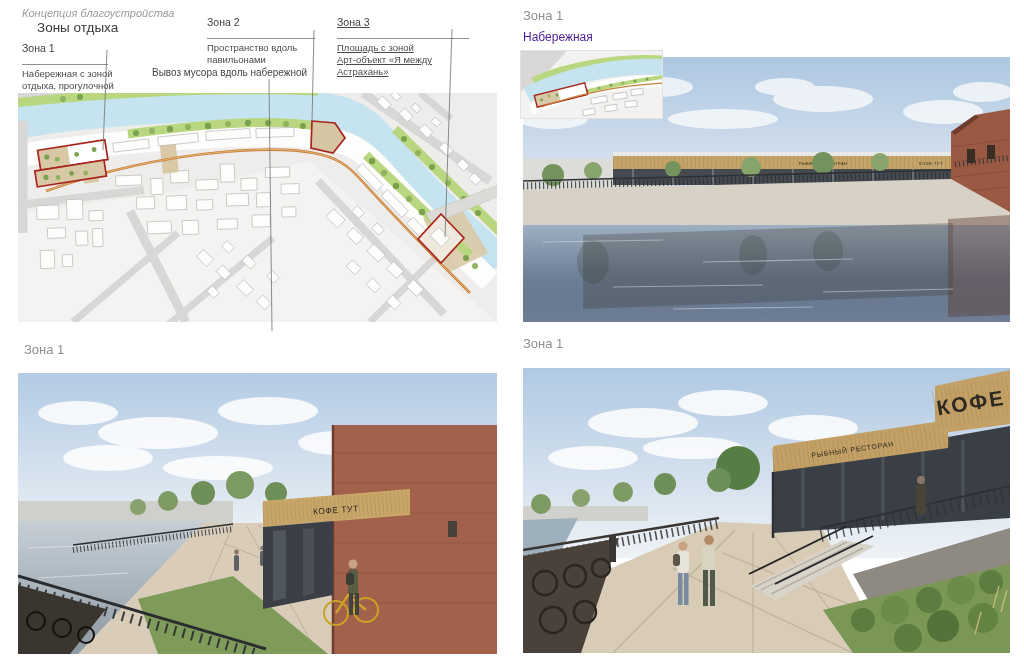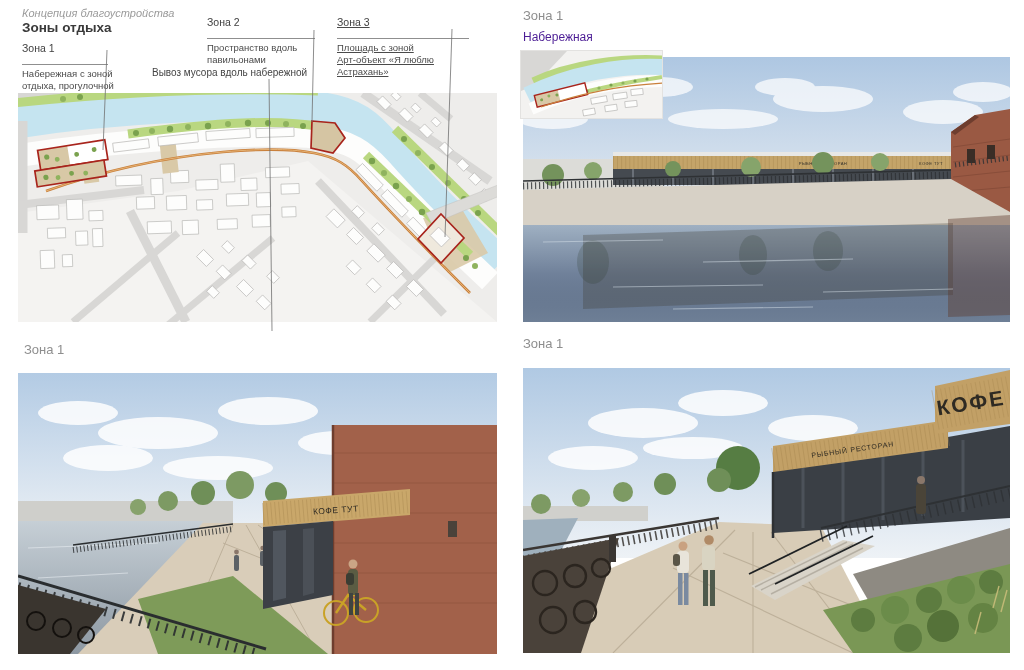--- a/index.html
+++ b/index.html
@@ -1,19 +1,19 @@
 <!DOCTYPE html>
 <html><head>
 <meta charset="utf-8">
 <style>
   html,body{margin:0;padding:0;background:#fff;}
   .page{position:relative;width:1024px;height:670px;background:#ffffff;overflow:hidden;
         font-family:"Liberation Sans",sans-serif;}
   .kicker{position:absolute;left:22px;top:7px;font-size:11px;color:#9b9b9b;font-style:italic;}
-  .title{position:absolute;left:22px;top:20px;font-size:13.5px;font-weight:bold;color:#3a3a3a;text-align:center;}
+  .title{position:absolute;left:37px;top:20px;font-size:13.5px;font-weight:normal;color:#3a3a3a;text-align:center;}
   .ann{position:absolute;font-size:9.5px;color:#4a4a4a;line-height:1.25;}
   .ann .ann-label{font-size:10.5px;color:#3f3f3f;border-bottom:1px solid #8f8f8f;
                   padding-bottom:9px;margin-bottom:3px;}
   .ann1{left:22px;top:42px;width:118px;}
   .ann1 .ann-label{width:86px;}
   .ann2{left:207px;top:16px;width:108px;}
   .ann3{left:337px;top:16px;width:132px;text-decoration:underline;}
   .note{position:absolute;left:152px;top:67px;font-size:10px;color:#444;white-space:nowrap;text-align:right;}
   .plan-map{position:absolute;left:18px;top:93px;width:479px;height:229px;}
   .leaders{position:absolute;left:0;top:0;width:510px;height:340px;pointer-events:none;}
@@ -47,21 +47,21 @@
     <div class="ann-label">Зона 1</div>
     <div class="ann-desc">Набережная с зоной отдыха, прогулочной зоной, кафе и ресторанами</div>
   </div>
   <div class="ann ann2">
     <div class="ann-label">Зона 2</div>
     <div class="ann-desc">Пространство вдоль павильонами</div>
   </div>
   <div class="ann ann3">
     <div class="ann-label">Зона 3</div>
     <div class="ann-desc">Площадь с зоной</div>
-    <div class="ann-desc">Арт-объект «Я люблю Астрахань»</div>
+    <div class="ann-desc">Арт-объект «Я между Астрахань»</div>
   </div>
   <div class="note">Вывоз мусора вдоль набережной</div>
 
   <svg class="plan-map" viewBox="0 0 479 229">
     <rect x="0" y="0" width="479" height="229" fill="#eeedeb"></rect>
     <polygon points="0,120 160,98 290,68 479,229 0,229" fill="#f4f3f1"></polygon>
 
     <g>
       <polygon points="-2,-2 62,-2 20,20 -2,24" fill="#d8d7d5"></polygon>
       <line x1="345" y1="0" x2="472" y2="88" class="st" stroke-width="9"></line>

